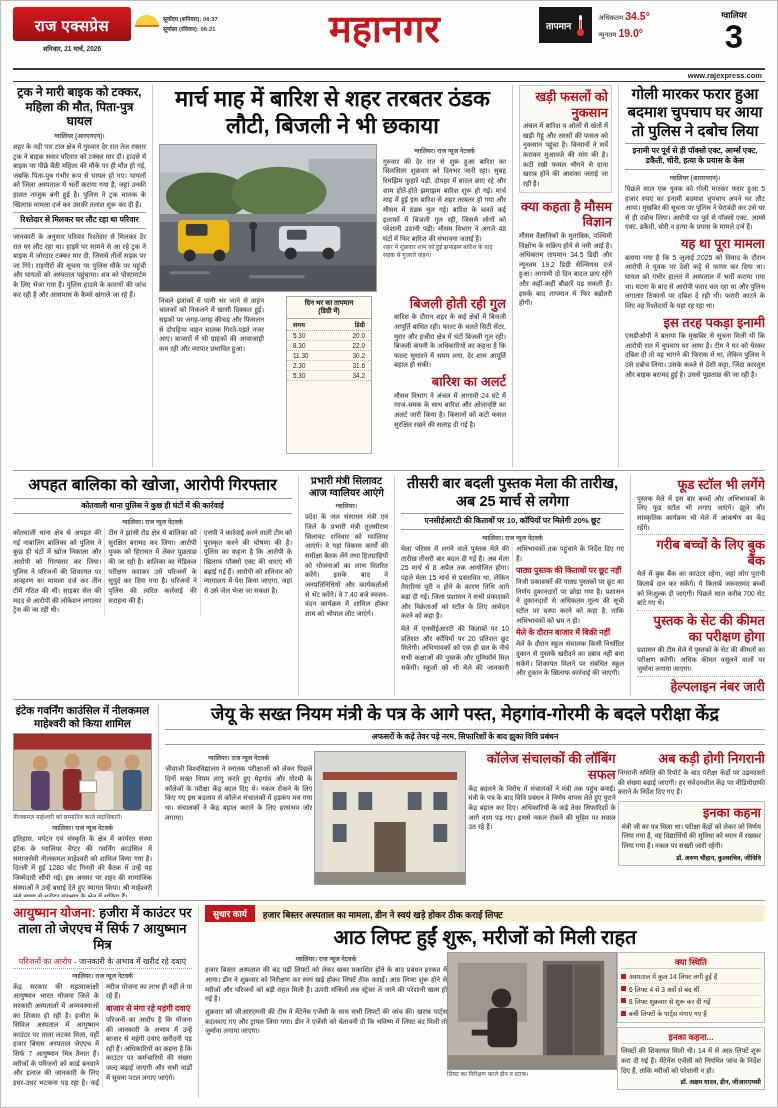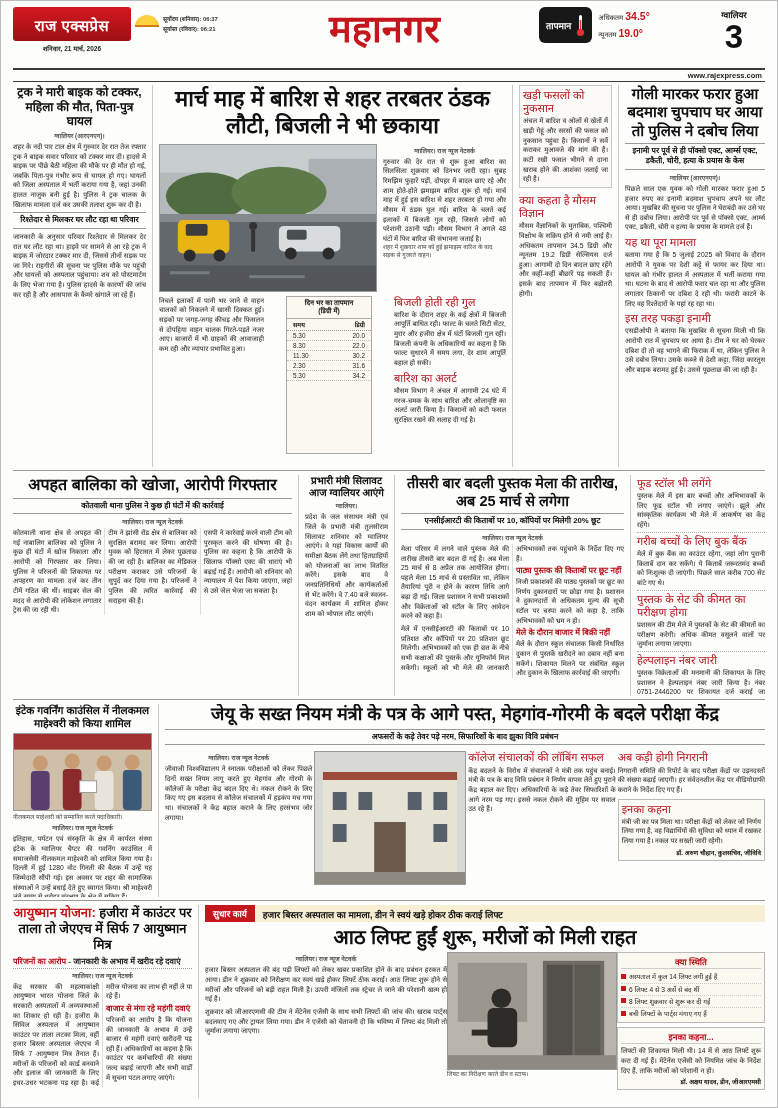--- a/index.html
+++ b/index.html
@@ -10,21 +10,21 @@
   
   .masthead{display:flex;align-items:flex-start;gap:4px;height:58px;flex:0 0 auto}
   .brand-block{width:118px;display:flex;flex-direction:column;justify-content:flex-start}
   .brand{background:linear-gradient(180deg,#d41920,#9e0f14);color:#fff;font-weight:bold;font-size:15px;text-align:center;padding:8px 2px 6px;border-radius:3px;letter-spacing:.5px;white-space:nowrap}
   .brand-date{font-size:6.5px;text-align:center;color:#222;margin-top:3px;font-weight:bold}
   .sun-block{width:95px;display:flex;align-items:flex-start;gap:4px;padding-top:8px}
   .sun-icon{width:24px;height:12px;background:radial-gradient(circle at 50% 100%,#ffd23f 55%,#f7941d 100%);border-radius:24px 24px 0 0;border-bottom:2px solid #d4780f;flex:0 0 auto}
   .sun-times{font-size:5.8px;line-height:1.7;color:#333;font-weight:bold}
   .paper-title{flex:1;text-align:center;color:#c4161c;font-size:38px;font-weight:bold;line-height:1.2;font-family:"Liberation Serif","DejaVu Serif",serif}
   .temp-box{width:160px;display:flex;gap:6px;align-items:center}
-  .temp-black{background:#181818;color:#fff;border-radius:6px;padding:4px 7px;display:flex;align-items:center;gap:5px;font-size:9px;font-weight:bold;height:36px}
+  .temp-black{background:#181818;color:#fff;border-radius:0;padding:4px 7px;display:flex;align-items:center;gap:5px;font-size:9px;font-weight:bold;height:36px}
   .temp-vals{font-size:7px;line-height:1.6;color:#222}
   .temp-vals b{color:#c4161c;font-size:10.5px}
   .edition-block{width:62px;text-align:center;padding-top:2px}
   .edition-name{font-size:8.5px;font-weight:bold;color:#111}
   .page-num{font-size:33px;font-weight:bold;line-height:1.05;color:#111}
   .rule-row{border-top:2px solid #3a3a3a;border-bottom:1px solid #3a3a3a;display:flex;justify-content:flex-end;padding:1px 3px;font-size:7.5px;font-weight:bold;color:#222;flex:0 0 auto}
 
   
   .band{display:grid;gap:6px;overflow:hidden;flex:0 0 auto}
   .band+.band{border-top:1px solid #9a9a9a;padding-top:4px}
@@ -45,21 +45,21 @@
 
   
   .band1{grid-template-columns:140px 1fr 100px 140px;height:382px}
   .main-hl{font-size:22px;margin:1px 0 4px}
   .wrow-a{display:grid;grid-template-columns:218px 1fr;gap:6px;height:148px;overflow:hidden}
   .wrow-b{display:grid;grid-template-columns:1fr 86px 112px;gap:22px;margin-top:4px;height:158px;overflow:hidden}
   .ttable{border:1px solid #aaa;font-size:6.4px;background:#fbf8ef}
   .ttable .tt{font-weight:bold;text-align:center;border-bottom:1px solid #aaa;padding:2px 1px;font-size:6.8px;line-height:1.25}
   .ttable .th{display:flex;justify-content:space-between;padding:1px 6px;font-weight:bold;border-bottom:1px dotted #999}
   .ttable .tr{display:flex;justify-content:space-between;padding:1px 6px;border-bottom:1px dotted #bbb}
-  .minihead{color:#b5121b;font-weight:normal;font-size:11px;text-align:left;margin-bottom:1px;line-height:1.2}
+  .minihead{color:#b5121b;font-weight:bold;font-size:13px;text-align:right;margin-bottom:1px;line-height:1.2}
   .fasalbox{border:1px solid #c9c9c9;padding:3px;background:#fbfaf6}
   .gun-hl{font-size:15px}
   .truck-hl{font-size:12px}
 
   
   .band2{grid-template-columns:286px 90px 230px 1fr;height:226px}
   .kidnap-hl{font-size:16px}
   .book-hl{font-size:14.5px}
   .mini-hl{font-size:10px}
   .rail-item{border-bottom:1px dotted #aaa;padding:2px 0}
@@ -70,21 +70,21 @@
   .ju-hl{font-size:18px}
   .ju-row{display:grid;grid-template-columns:1fr 152px 1fr 1fr;gap:2px;height:134px;overflow:hidden;margin-top:6px}
   .quotebox{border:1px solid #b9b9b9;background:#fbfaf4;padding:3px}
   .attrib{font-weight:bold;font-size:6.4px;text-align:right;color:#111;margin-top:2px}
   .intec-hl{font-size:10.5px}
 
   
   .band4{grid-template-columns:186px 1fr;height:198px}
   .ayu-hl{font-size:13px}
   .ayu-hl .rk{color:#c4161c}
-  .ayu-deck{font-size:8px;font-weight:bold;text-align:left;margin:2px 0;border-bottom:1px dotted #999;padding-bottom:2px}
+  .ayu-deck{font-size:8px;font-weight:normal;text-align:center;margin:2px 0;border-bottom:1px dotted #999;padding-bottom:2px}
   .ayu-deck .rk{color:#b5121b}
   .strip{display:flex;align-items:stretch;height:17px;margin-bottom:3px}
   .strip-label{background:#c4161c;color:#fff;font-weight:bold;font-size:8.8px;padding:3px 8px;white-space:nowrap}
   .strip-text{flex:1;background:#f7efd3;font-weight:bold;font-size:9px;padding:3px 8px;color:#111}
   .lift-hl{font-size:20px;margin:1px 0 3px}
   .lift-row{display:grid;grid-template-columns:1fr 170px 148px;height:138px;overflow:hidden}
   .statusbox{border:1px solid #b9b9b9;background:#fbf8ef;padding:3px;margin-bottom:4px}
   .stitle{color:#b5121b;font-weight:bold;font-size:8.5px;text-align:center;border-bottom:1px solid #ccc;padding-bottom:1px;margin-bottom:2px}
   .sitem{font-size:6.6px;line-height:1.4;border-bottom:1px dotted #ccc;padding:1px 0;display:flex;gap:3px}
   .sitem:last-child{border-bottom:none}

